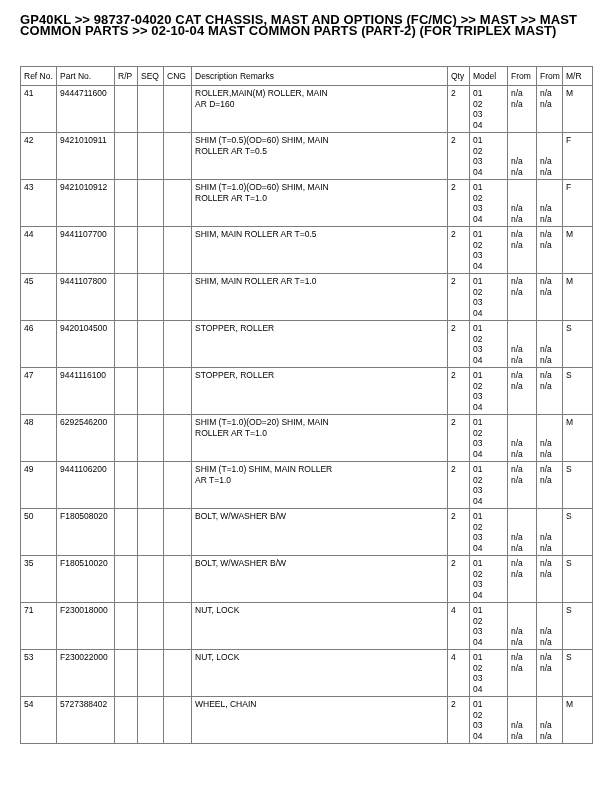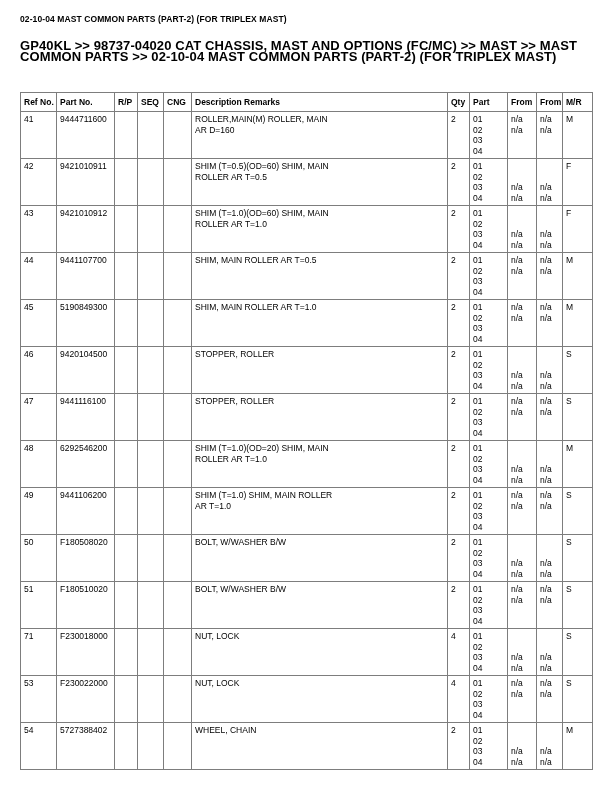--- a/index.html
+++ b/index.html
@@ -10,30 +10,29 @@
   .breadcrumb { font-size:13px; font-weight:bold; line-height:11px; letter-spacing:0.1px; margin-bottom:30px; }
   table.parts { width:572px; border-collapse:collapse; table-layout:fixed; font-size:8.5px; }
   table.parts th, table.parts td {
     border:1px solid #7d7d7d;
     vertical-align:top;
     text-align:left;
     padding:2px 3px;
     overflow:hidden;
     white-space:nowrap;
   }
-  table.parts th { font-weight:bold; height:19px; vertical-align:middle; padding-top:0; padding-bottom:0; }
+  table.parts th { font-weight:normal; height:19px; vertical-align:middle; padding-top:0; padding-bottom:0; }
   table.parts td { line-height:10.5px; }
   table.parts tr.body-row { height:47px;padding-left:13px; }
   .ln { height:10.5px; line-height:10.5px; }
 </style>
 </head>
 <body>
 
 <div class="page">
-  <div class="doc-title">02-10-04 MAST COMMON PARTS (PART-2) (FOR TRIPLEX MAST)</div>
   <div class="breadcrumb">GP40KL &gt;&gt; 98737-04020 CAT CHASSIS, MAST AND OPTIONS (FC/MC) &gt;&gt; MAST &gt;&gt; MAST COMMON PARTS &gt;&gt; 02-10-04 MAST COMMON PARTS (PART-2) (FOR TRIPLEX MAST)</div>
 
   <table class="parts">
     <colgroup>
       <col style="width:36px">
         <col style="width:58px">
         <col style="width:23px">
         <col style="width:26px">
       <col style="width:28px">
         <col style="width:256px">
@@ -45,21 +44,21 @@
     </colgroup>
     <thead>
       <tr>
         <th>Ref No.</th>
         <th>Part No.</th>
         <th>R/P</th>
         <th>SEQ</th>
         <th>CNG</th>
         <th>Description Remarks</th>
         <th>Qty</th>
-        <th>Part</th>
+        <th>Model</th>
         <th>From</th>
         <th>From</th>
         <th>M/R</th>
       </tr>
     </thead>
     <tbody>
         <tr class="body-row">
           <td>41</td>
           <td>9444711600</td>
           <td></td>
@@ -177,21 +176,21 @@
           <td>
             <div class="ln">n/a</div>
             <div class="ln">n/a</div>
             <div class="ln"></div>
             <div class="ln"></div>
           </td>
           <td>M</td>
         </tr>
         <tr class="body-row">
           <td>45</td>
-          <td>5190849300</td>
+          <td>9441107800</td>
           <td></td>
           <td></td>
           <td></td>
           <td>
             <div class="ln">SHIM, MAIN ROLLER AR T=1.0</div>
           </td>
           <td>2</td>
           <td>
             <div class="ln">01</div>
             <div class="ln">02</div>
@@ -358,21 +357,21 @@
           </td>
           <td>
             <div class="ln"></div>
             <div class="ln"></div>
             <div class="ln">n/a</div>
             <div class="ln">n/a</div>
           </td>
           <td>S</td>
         </tr>
         <tr class="body-row">
-          <td>51</td>
+          <td>35</td>
           <td>F180510020</td>
           <td></td>
           <td></td>
           <td></td>
           <td>
             <div class="ln">BOLT, W/WASHER B/W</div>
           </td>
           <td>2</td>
           <td>
             <div class="ln">01</div>

